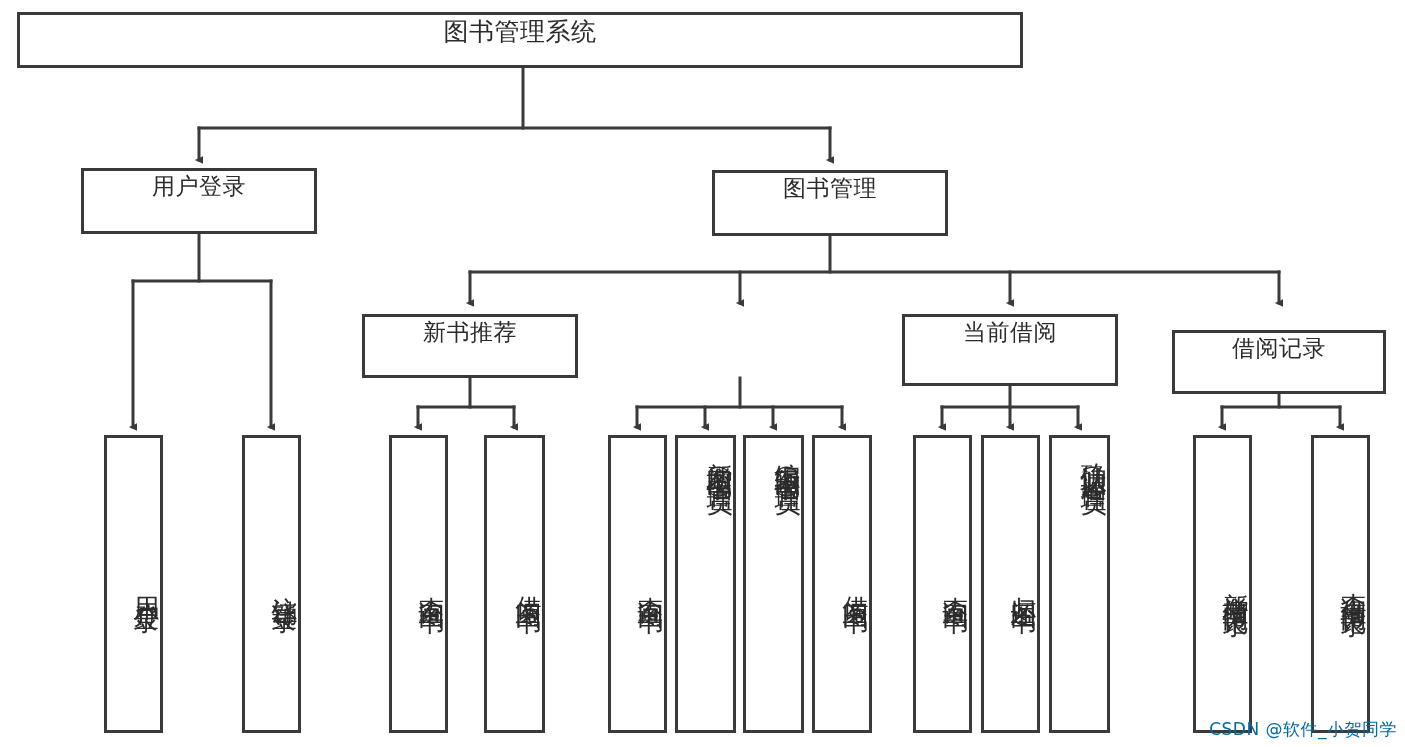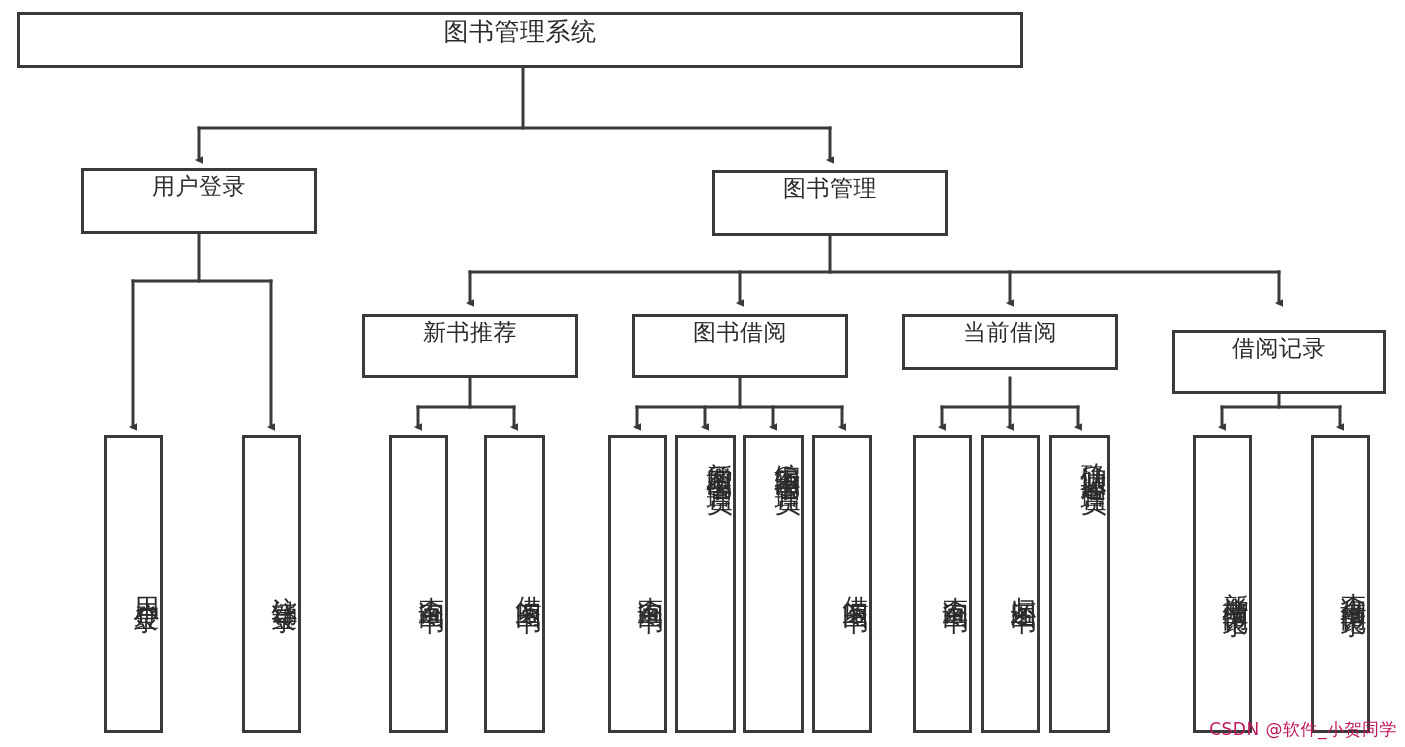--- a/index.html
+++ b/index.html
@@ -68,21 +68,21 @@
   
   .node.v.mid {
     align-items: center;
     padding-top: 0;
   }
   #watermark {
     position: absolute;
     right: 8px;
     bottom: 6px;
     font-size: 17px;
-    color: #be185d;
+    color: #0369a1;
     z-index: 5;
     white-space: nowrap;
     letter-spacing: 0.5px;
   }
 </style>
 </head>
 <body>
 
 <div id="canvas">
 
@@ -145,25 +145,22 @@
   </div>
 
   <div class="node h" style="left:362px; top:314px; width:216px; height:64px;">
     <span class="lbl">新书推荐</span>
   </div>
 
   <div class="node h" style="left:712px; top:170px; width:236px; height:66px;">
     <span class="lbl">图书管理</span>
   </div>
 
-  <div class="node h" style="left:632px; top:314px; width:216px; height:64px;">
-    <span class="lbl">图书借阅</span>
-  </div>
-
-  <div class="node h" style="left:902px; top:314px; width:216px; height:56px;">
+
+  <div class="node h" style="left:902px; top:314px; width:216px; height:72px;">
     <span class="lbl">当前借阅</span>
   </div>
 
   <div class="node h" style="left:1172px; top:314px; width:214px; height:64px;margin-top:16px;">
     <span class="lbl">借阅记录</span>
   </div>
 
   <div class="node v mid" style="left:104px; top:435px; width:59px; height:298px;">
     <span class="lbl">用户登录</span>
   </div>

